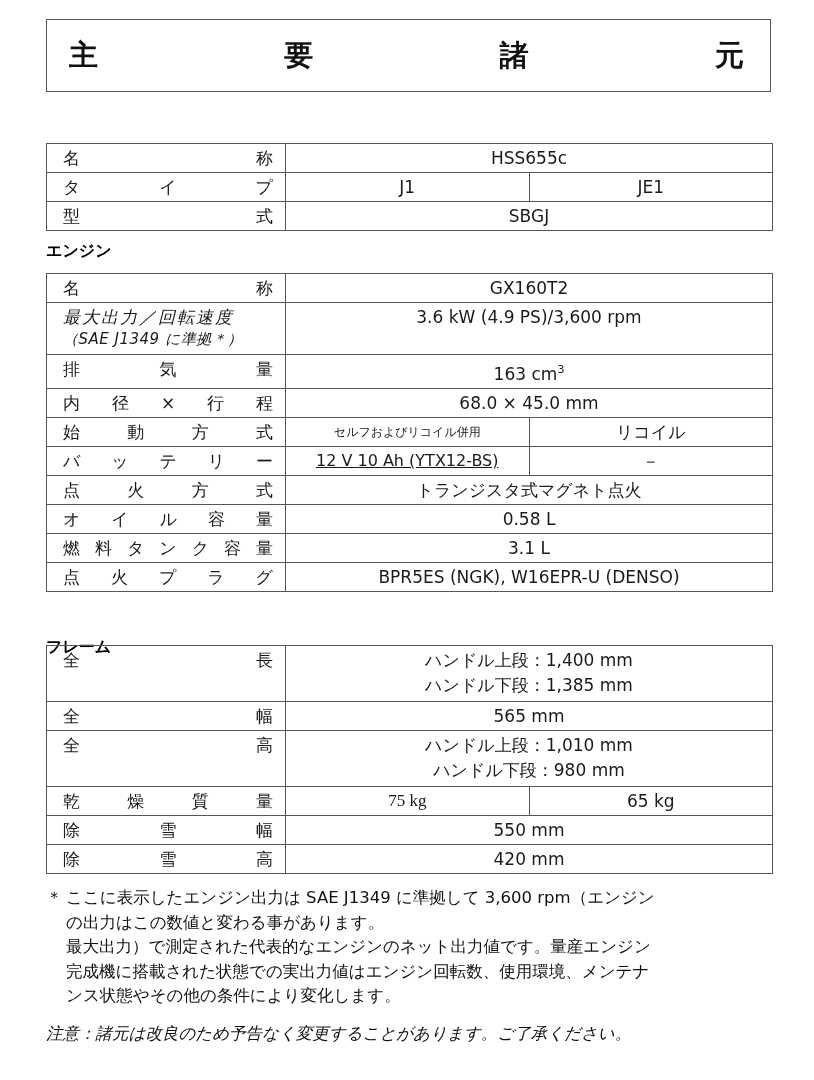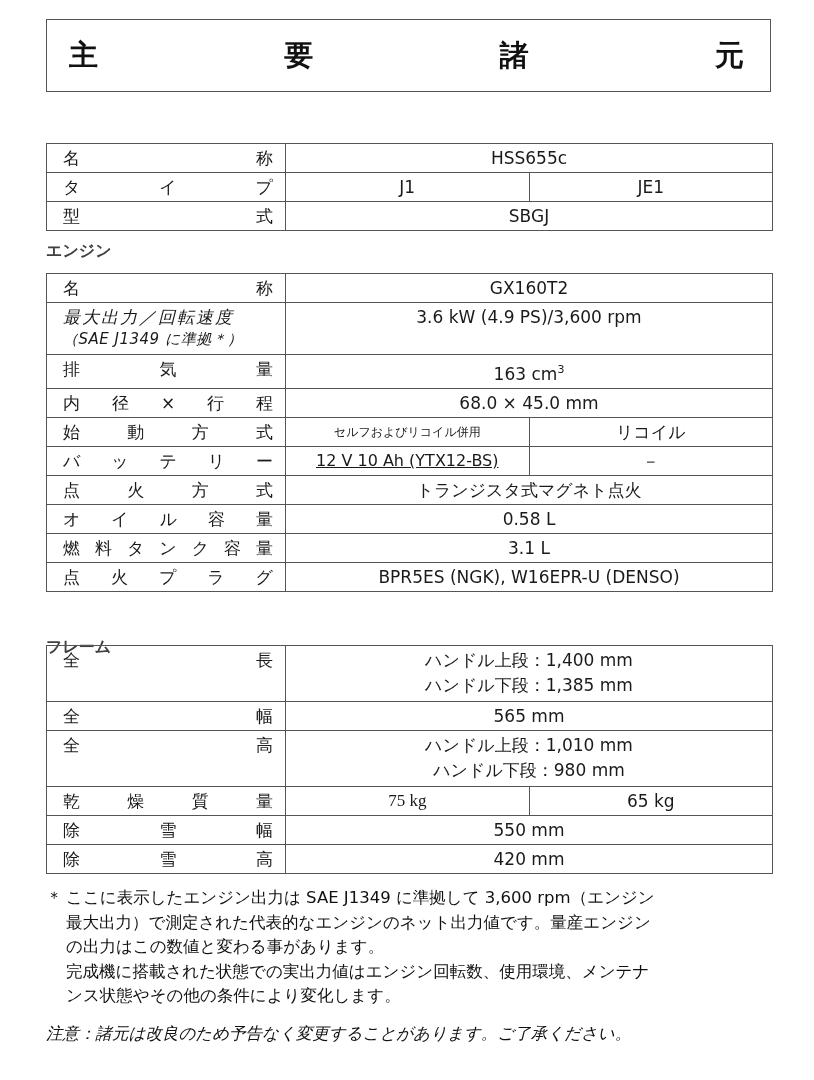--- a/index.html
+++ b/index.html
@@ -25,21 +25,21 @@
     border: 1.3px solid #555; padding: 0; height: 29px; box-sizing: border-box;
     vertical-align: top;
   }
   td.lbl { width: 239px; padding: 2px 12px 0 16px !important; }
   td.lbl .spread { display: flex; justify-content: space-between; line-height: 24px; }
   td.lbl .sub { font-size: 15px; line-height: 20px; letter-spacing: 0.5px; }
   td.val { text-align: center; line-height: 28px; }
   td.val.mid { vertical-align: middle; }
   td.val .two { line-height: 25px; padding-top: 2px; }
   .section {
-    position: absolute; left: 46px; font-size: 16px; font-weight: bold; color: #404040;
+    position: absolute; left: 46px; font-size: 16px; font-weight: bold; color: #000000;
   }
   sup { font-size: 11px; }
   .notes {
     position: absolute; left: 46px; top: 886px; width: 730px;
     font-size: 16.5px; line-height: 24.5px; color: #111;
   }
   .notes .fn { display: flex; }
   .notes .fn .mark { width: 20px; flex: none; }
   .notes .caution { margin-top: 13px; font-style: italic; }
 </style>
@@ -280,20 +280,20 @@
     <td class="val" colspan="2">420 mm</td>
   </tr>
 </tbody>
   </table>
 
 <div class="notes">
   <div class="fn">
     <span class="mark">＊</span>
     <div>
       <div>ここに表示したエンジン出力は SAE J1349 に準拠して 3,600 rpm（エンジン</div>
+      <div>の出力はこの数値と変わる事があります。</div>
       <div>最大出力）で測定された代表的なエンジンのネット出力値です。量産エンジン</div>
-      <div>の出力はこの数値と変わる事があります。</div>
       <div>完成機に搭載された状態での実出力値はエンジン回転数、使用環境、メンテナ</div>
       <div>ンス状態やその他の条件により変化します。</div>
     </div>
   </div>
   <div class="caution">注意：諸元は改良のため予告なく変更することがあります。ご了承ください。</div>
 </div>
 
 </body></html>

